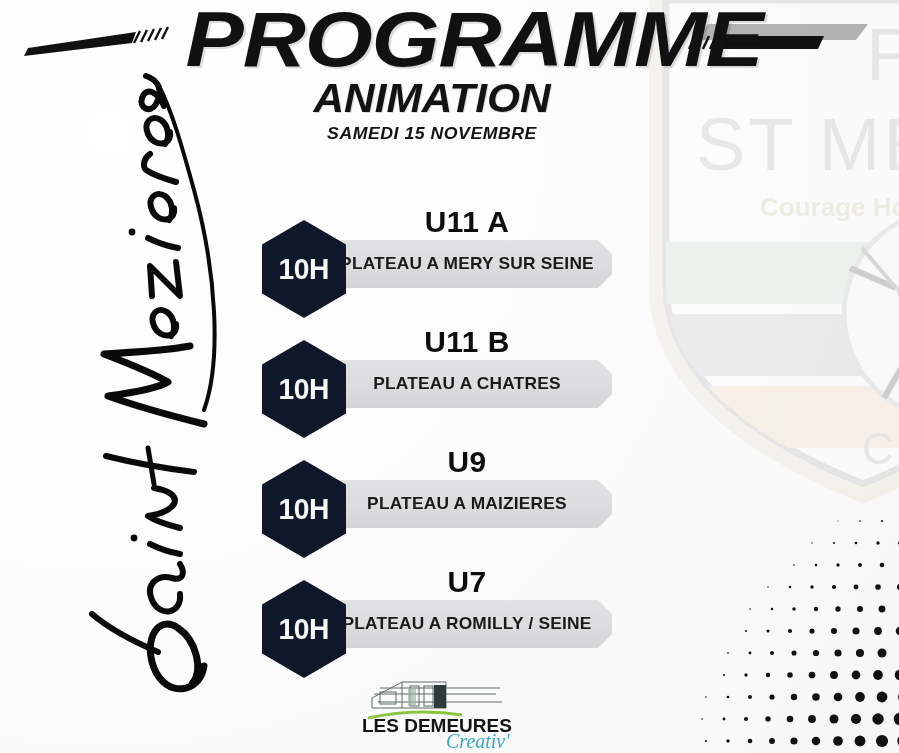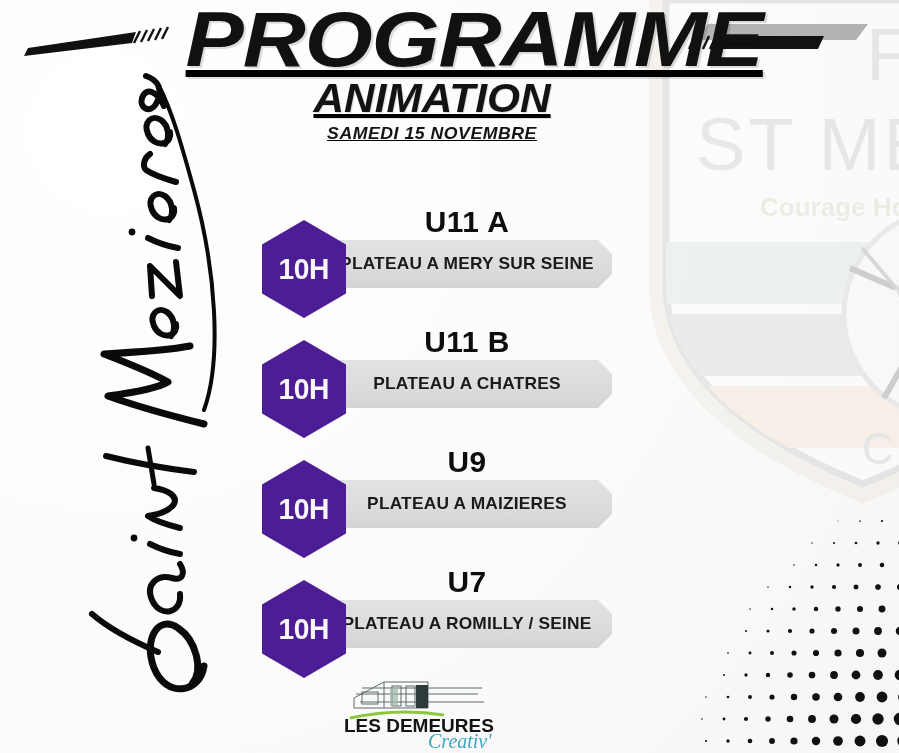--- a/index.html
+++ b/index.html
@@ -71,21 +71,20 @@
   }
   .script-name svg { display: block; width: 100%; height: 100%; }
 
   
   .headline {
     position: absolute;
     left: 212px;
     top: 4px;
     width: 440px;
     text-align: center;
-    text-decoration: underline;
   }
   .title-main {
     font-family: "Liberation Sans Narrow", "Liberation Sans", sans-serif;
     font-weight: bold;
     font-style: italic;
     font-size: 78px;
     line-height: 0.92;
     letter-spacing: -1px;
     color: #111111;
     transform: scaleX(1.12);
@@ -174,40 +173,40 @@
     transform: scaleX(1.03);
     transform-origin: center;
     white-space: nowrap;
   }
   .hex {
     position: absolute;
     left: 6px;
     top: 12px;
     width: 84px;
     height: 98px;
-    background: #4c1d95;
+    background: #0f172a;
     clip-path: polygon(50% 0%, 100% 25%, 100% 75%, 50% 100%, 0% 75%, 0% 25%);
     display: flex;
     align-items: center;
     justify-content: center;
   }
   .hex-label {
     font-family: "Liberation Sans Narrow", "Liberation Sans", sans-serif;
     font-weight: bold;
     font-size: 30px;
     color: #f7f7f7;
     letter-spacing: -0.5px;
     transform: scaleX(0.94);
     transform-origin: center;
   }
 
   
   .sponsor {
     position: absolute;
-    left: 332px;
+    left: 350px;
     top: 668px;
     width: 185px;
     height: 85px;
     text-align: center;
   }
   .sponsor svg { display: block; }
 </style>
 </head>
 <body>
 

